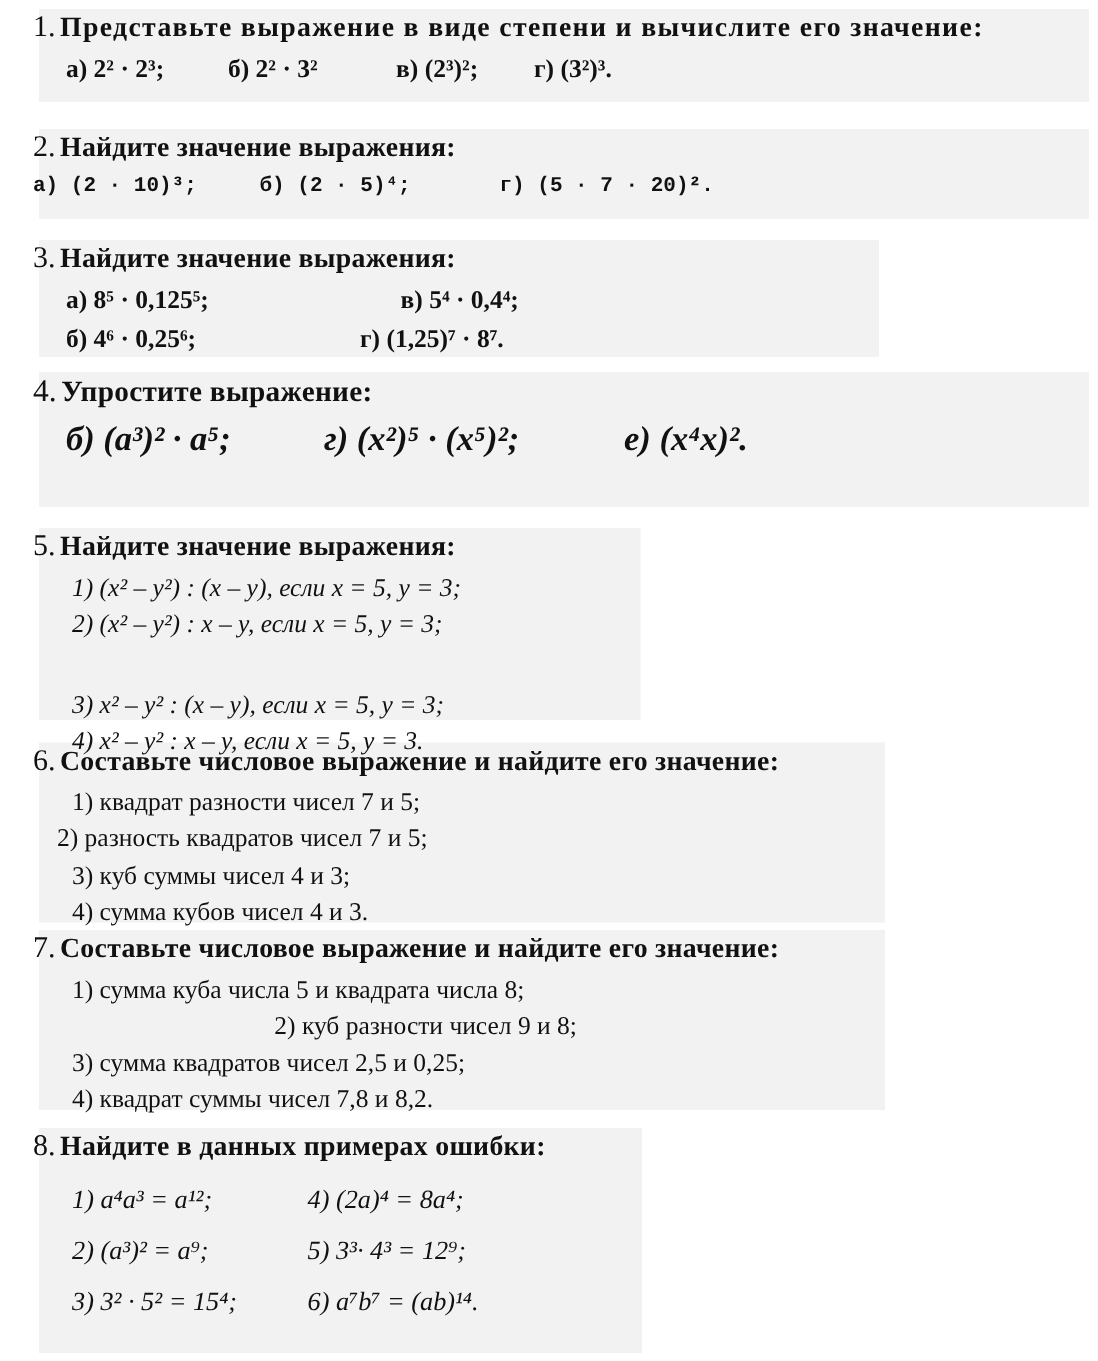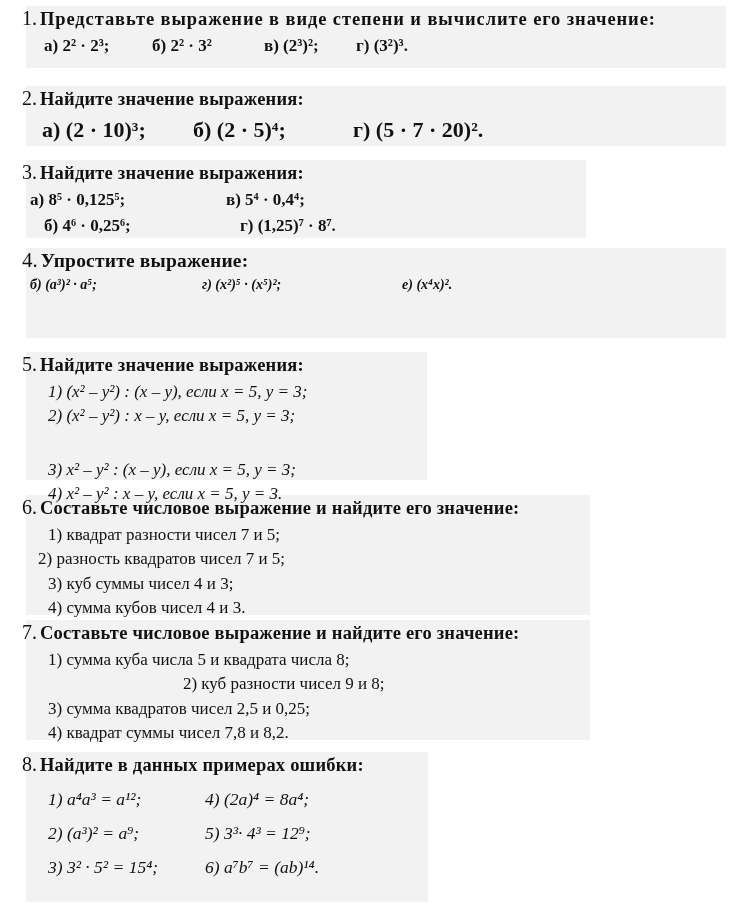--- a/index.html
+++ b/index.html
@@ -99,48 +99,48 @@
       <span class="cell bold" style="width:92px;">в) (2³)²;</span>
       <span class="cell bold">г) (3²)³.</span>
     </div>
   </div>
 
   <div class="ex" style="left:22px; top:88px;">
     <div class="ex-head">
       <span class="ex-num">2.</span>
       <span class="ex-title">Найдите значение выражения:</span>
     </div>
-    <div class="row" style="margin-left:20px; margin-top:5px; font-size:22px;">
+    <div class="row" style="margin-top:5px; font-size:14px;font-family:Liberation Mono, monospace;">
       <span class="cell bold" style="width:151px;">а) (2 · 10)³;</span>
       <span class="cell bold" style="width:160px;">б) (2 · 5)⁴;</span>
       <span class="cell bold">г) (5 · 7 · 20)².</span>
     </div>
   </div>
 
   <div class="ex" style="left:22px; top:162px;">
     <div class="ex-head">
       <span class="ex-num">3.</span>
       <span class="ex-title">Найдите значение выражения:</span>
     </div>
-    <div class="row" style="margin-left:8px; margin-top:5px;">
+    <div class="row" style="margin-left:22px; margin-top:5px;gap:27px;">
       <span class="cell bold" style="width:196px;">а) 8⁵ · 0,125⁵;</span>
       <span class="cell bold">в) 5⁴ · 0,4⁴;</span>
     </div>
     <div class="row" style="margin-left:22px; margin-top:3px;align-items:center;">
       <span class="cell bold" style="width:196px;">б) 4⁶ · 0,25⁶;</span>
       <span class="cell bold">г) (1,25)⁷ · 8⁷.</span>
     </div>
   </div>
 
   <div class="ex" style="left:22px; top:250px;">
     <div class="ex-head">
       <span class="ex-num" style="font-size:21px;">4.</span>
       <span class="ex-title" style="font-size:19.5px;">Упростите выражение:</span>
     </div>
-    <div class="row it" style="margin-left:8px; margin-top:4px; font-size:14px; font-weight:bold;">
+    <div class="row it" style="margin-left:22px; margin-top:4px; font-size:23px; font-weight:bold;">
       <span class="cell" style="width:172px;">б) (a³)² · a⁵;</span>
       <span class="cell" style="width:200px;">г) (x²)⁵ · (x⁵)²;</span>
       <span class="cell">е) (x⁴x)².</span>
     </div>
   </div>
 
   <div class="ex" style="left:22px; top:354px;">
     <div class="ex-head">
       <span class="ex-num">5.</span>
       <span class="ex-title">Найдите значение выражения:</span>

